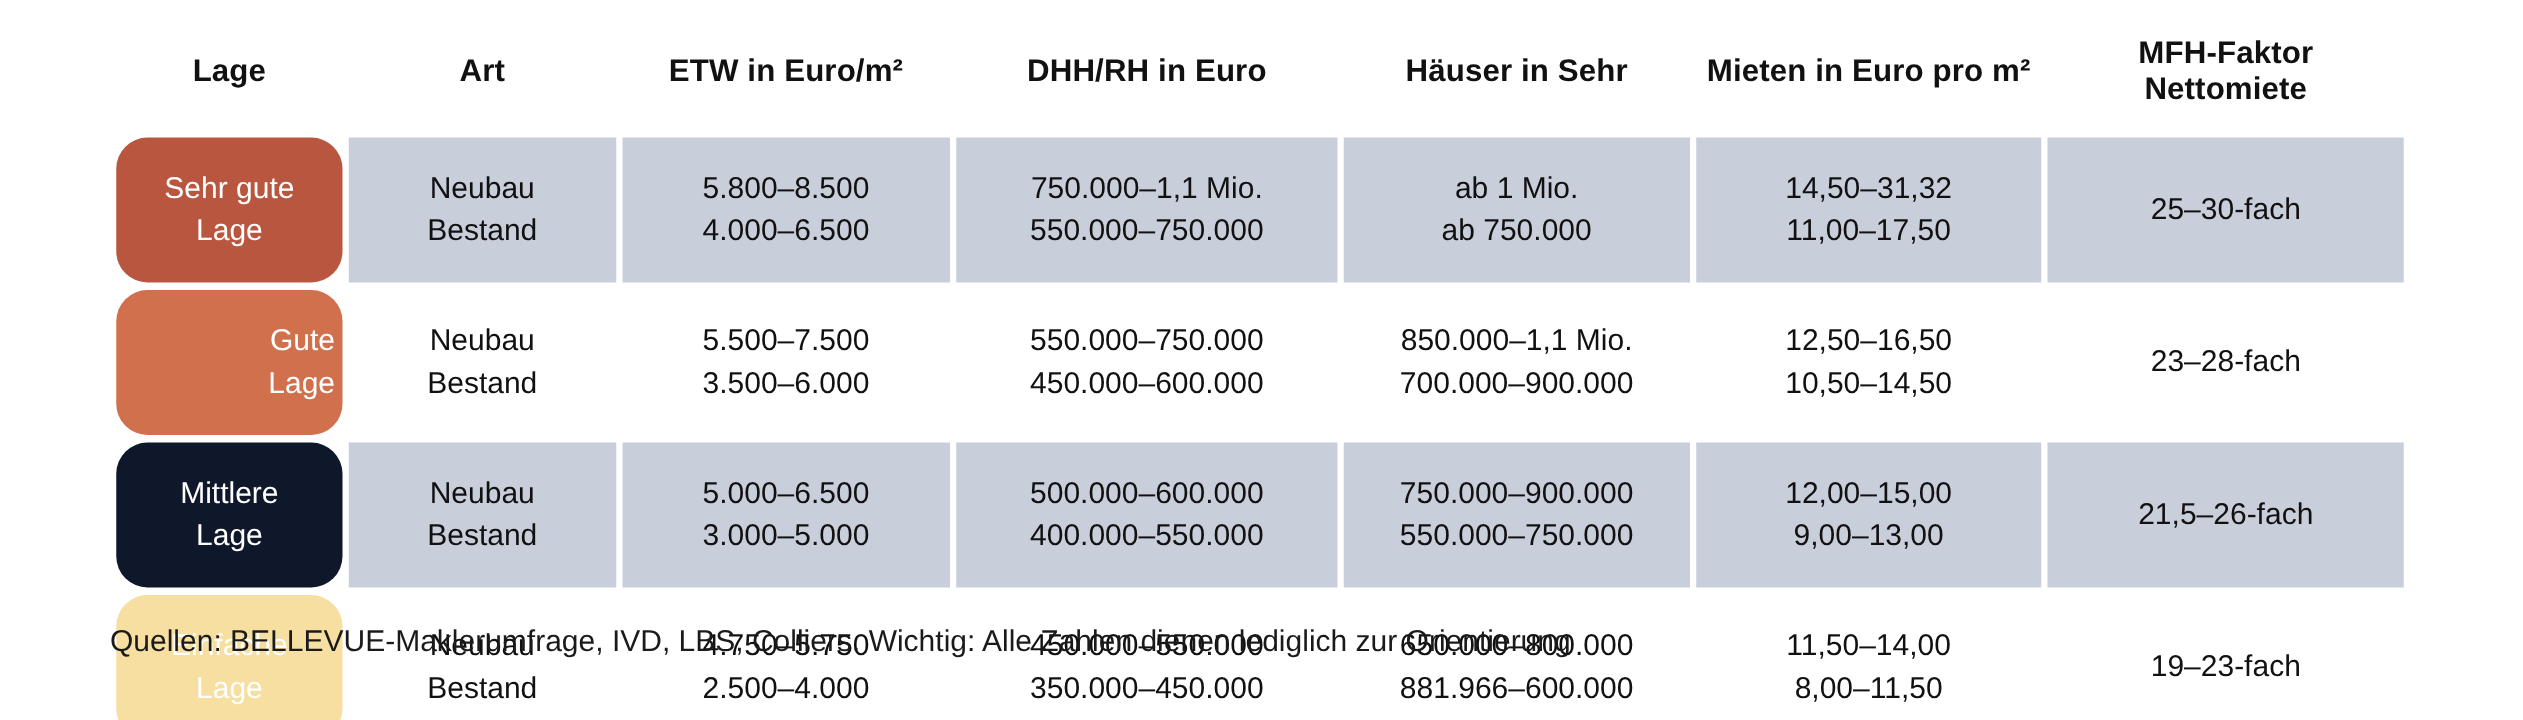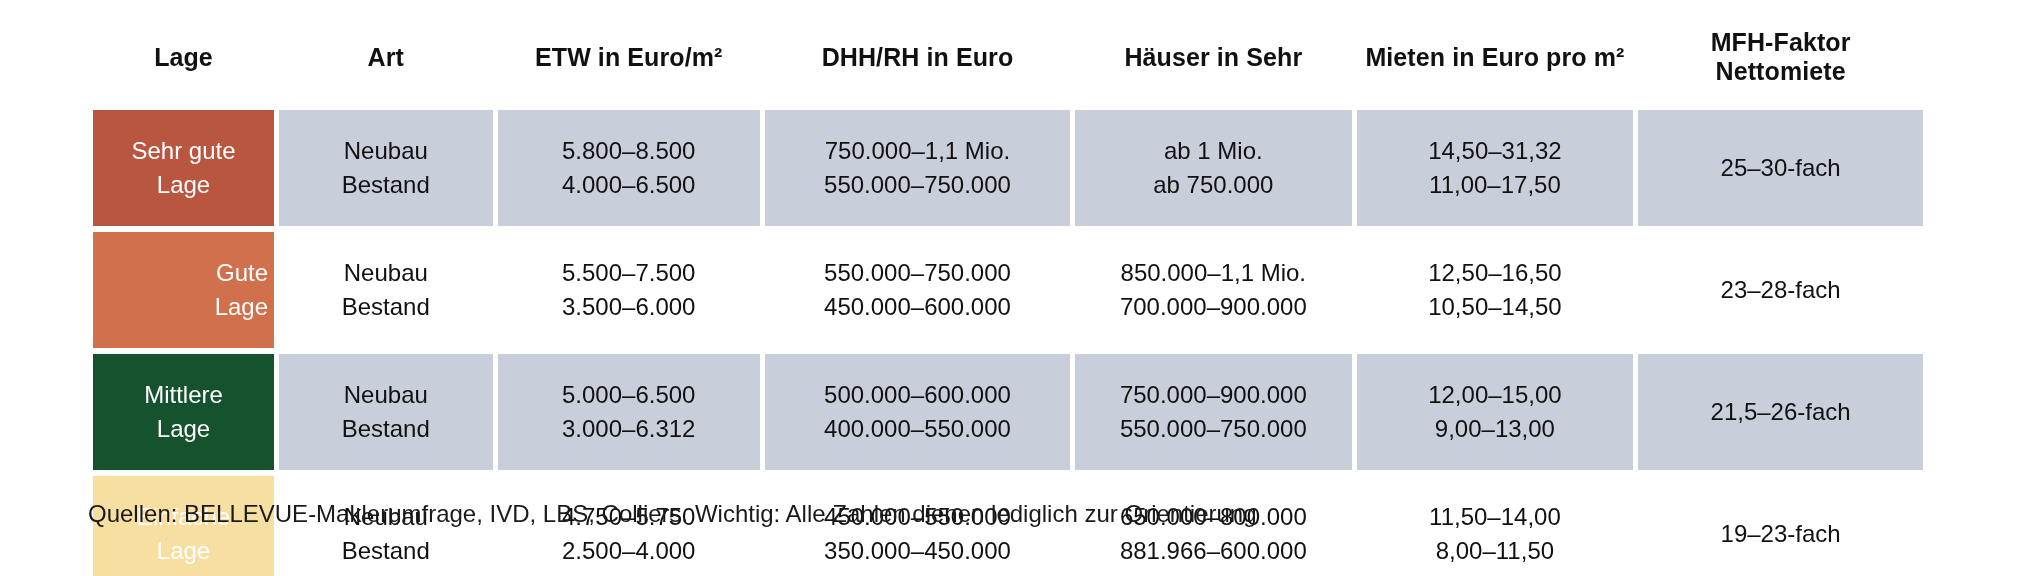--- a/index.html
+++ b/index.html
@@ -53,20 +53,21 @@
   col.c-miete  { width: 272px; }
   col.c-mfh    { width: 280px; }
 
   td.lage-cell {
     color: #ffffff;
     font-size: 24px;
     text-align: left;
     padding-left: 16px;
     line-height: 1.42;
     height: 88px;
+    border-radius: 25px;
   }
   td.band {
     background: #c9cedb;
   }
   td.plain {
     background: #ffffff;
   }
   .twoline span {
     display: block;
   }
@@ -160,33 +161,33 @@
           <span>700.000–900.000</span>
         </td>
         <td class="plain twoline">
           <span>12,50–16,50</span>
           <span>10,50–14,50</span>
         </td>
         <td class="plain">23–28-fach</td>
       </tr>
 
       <tr>
-        <td class="lage-cell" style="background: #14532d; color: rgb(255, 255, 255);">
+        <td class="lage-cell" style="background: #0f172a; color: rgb(255, 255, 255);">
           <span class="twoline">
             <span>Mittlere</span>
             <span>Lage</span>
           </span>
         </td>
         <td class="band twoline">
           <span>Neubau</span>
           <span>Bestand</span>
         </td>
         <td class="band twoline">
           <span>5.000–6.500</span>
-          <span>3.000–6.312</span>
+          <span>3.000–5.000</span>
         </td>
         <td class="band twoline">
           <span>500.000–600.000</span>
           <span>400.000–550.000</span>
         </td>
         <td class="band twoline">
           <span>750.000–900.000</span>
           <span>550.000–750.000</span>
         </td>
         <td class="band twoline">

